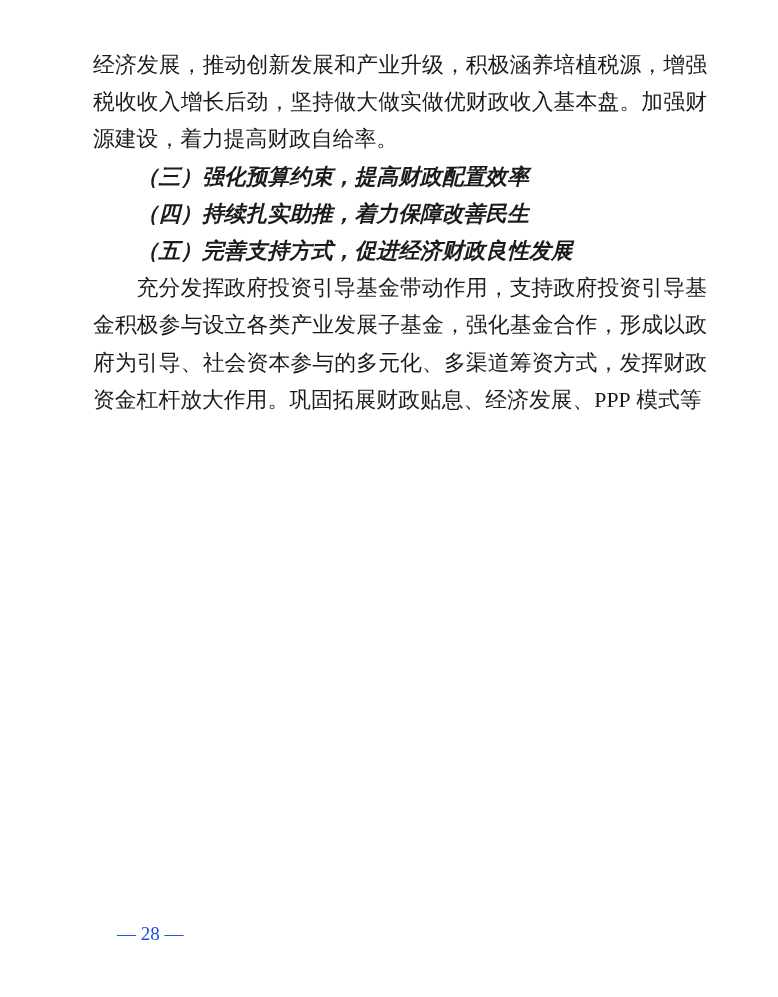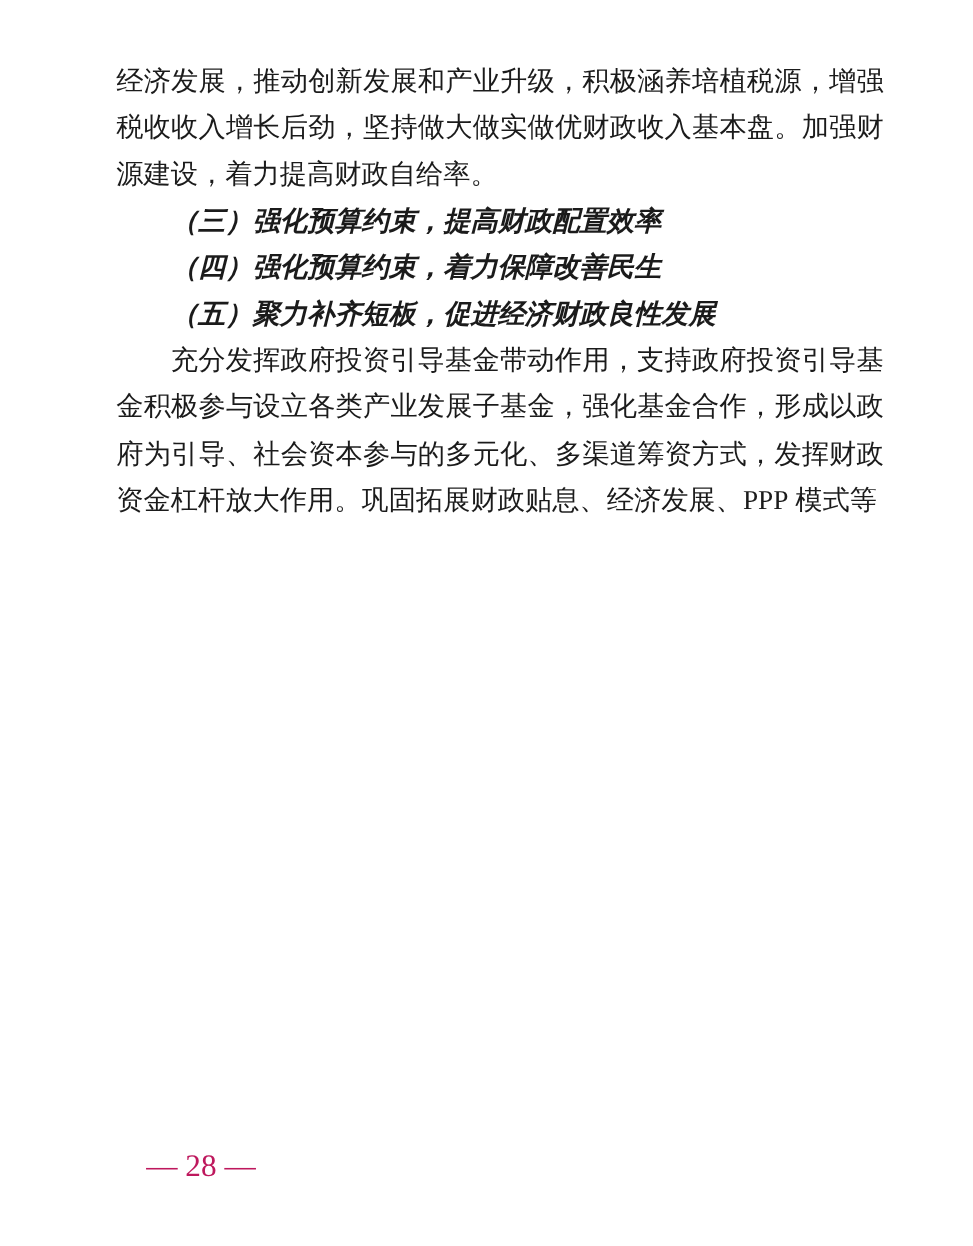--- a/index.html
+++ b/index.html
@@ -40,31 +40,31 @@
   }
   .content p.heading {
     text-indent: 2em;
     font-weight: 700;
     font-style: italic;
   }
   .footer {
     position: absolute;
     left: 117px;
     top: 922px;
-    font-size: 25px;
+    font-size: 19px;
     line-height: 24px;
-    color: #be185d;
+    color: #1d4ed8;
     white-space: pre;
   }
 </style>
 </head>
 <body>
 
 <div class="page">
   <div class="content">
     <p class="continuation">经济发展，推动创新发展和产业升级，积极涵养培植税源，增强税收收入增长后劲，坚持做大做实做优财政收入基本盘。加强财源建设，着力提高财政自给率。</p>
     <p class="heading">（三）强化预算约束，提高财政配置效率</p>
-    <p class="heading">（四）强化预算约束，着力保障改善民生</p>
-    <p class="heading">（五）聚力补齐短板，促进经济财政良性发展</p>
+    <p class="heading">（四）持续扎实助推，着力保障改善民生</p>
+    <p class="heading">（五）完善支持方式，促进经济财政良性发展</p>
     <p class="body-para">充分发挥政府投资引导基金带动作用，支持政府投资引导基金积极参与设立各类产业发展子基金，强化基金合作，形成以政府为引导、社会资本参与的多元化、多渠道筹资方式，发挥财政资金杠杆放大作用。巩固拓展财政贴息、经济发展、PPP 模式等</p>
   </div>
   <div class="footer">— 28 —</div>
 </div>
 
 </body></html>

